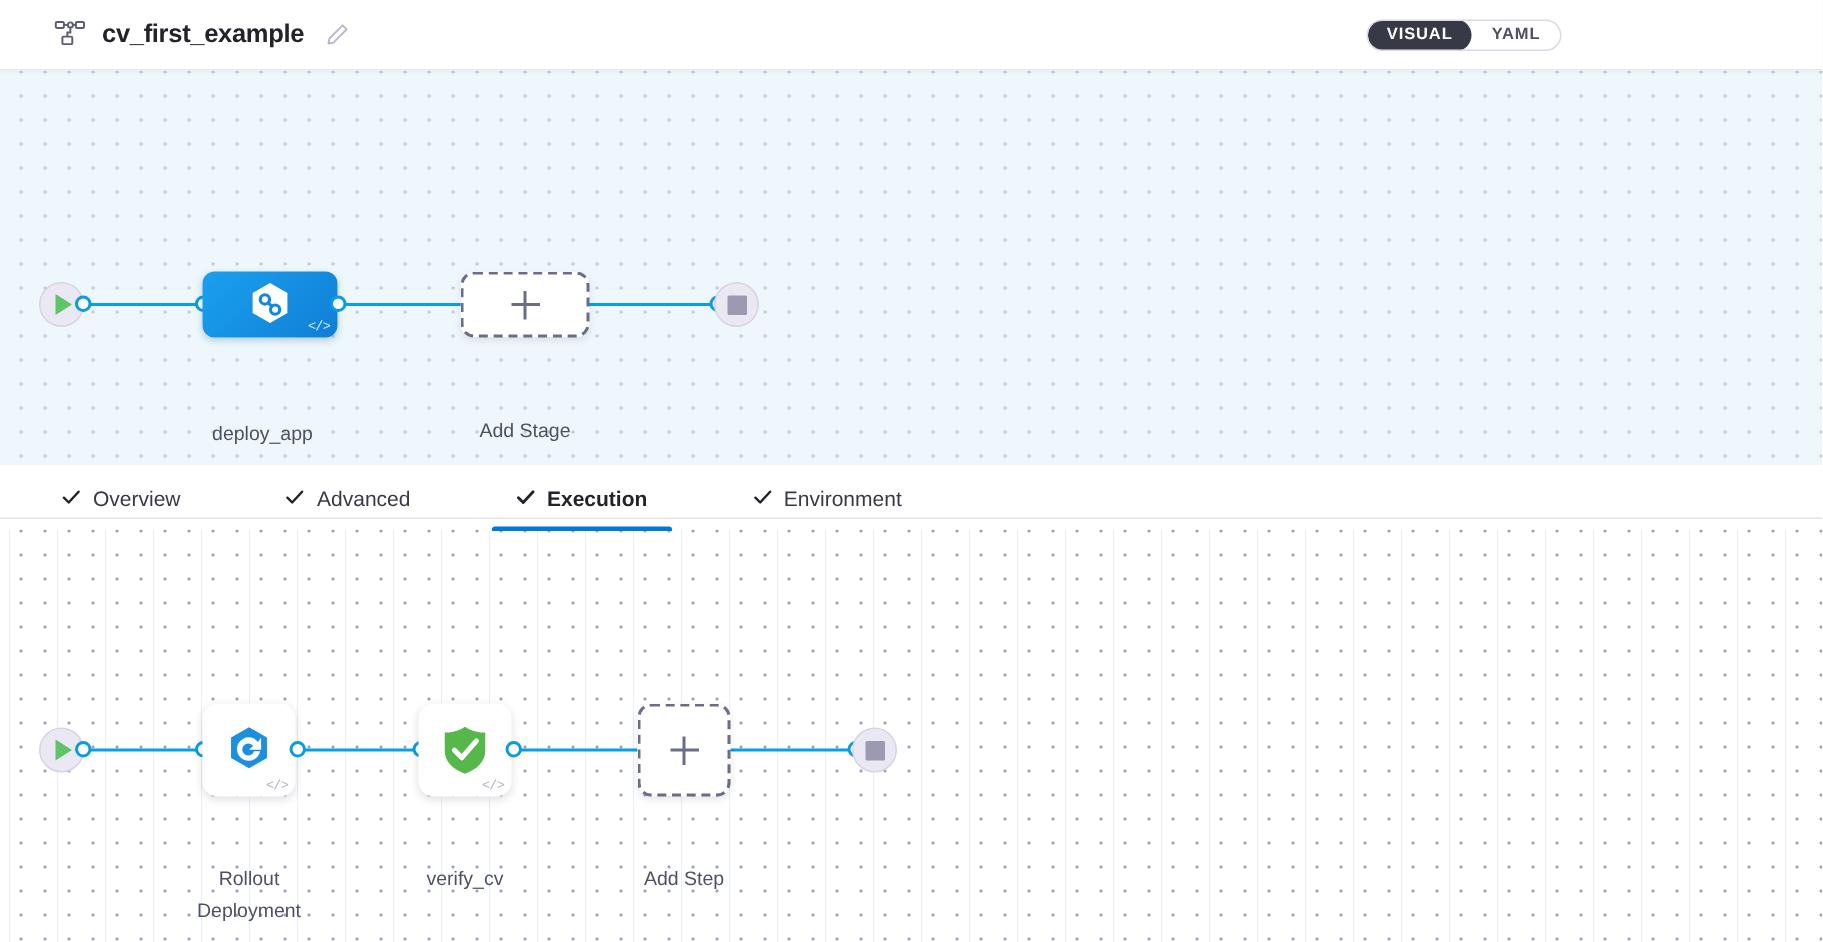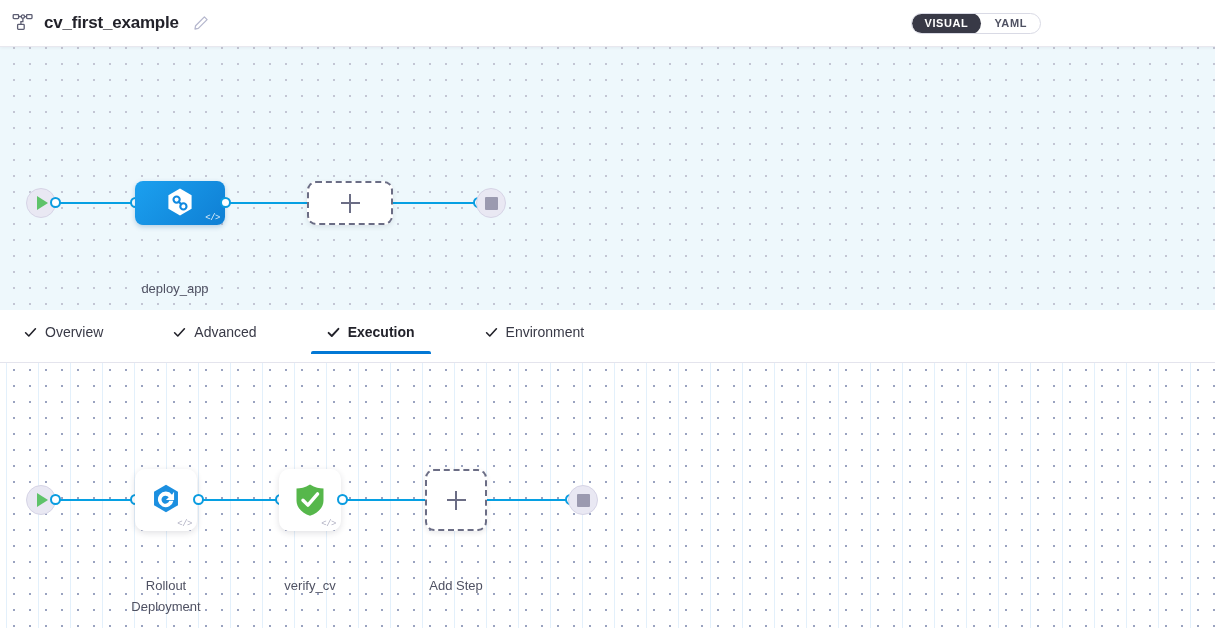--- a/index.html
+++ b/index.html
@@ -29,21 +29,21 @@
     background: #ffffff;
     border-bottom: 1px solid #e8e8ef;
     box-shadow: 0 1px 3px rgba(40,41,61,0.06);
     display: flex;
     align-items: center;
     z-index: 20;
   }
   .header-left {
     display: flex;
     align-items: center;
-    padding-left: 12px;
+    padding-left: 36px;
     gap: 10px;
   }
   .pipeline-icon { width: 22px; height: 22px; display: block; flex: none; }
   .pipeline-title {
     font-size: 17px;
     font-weight: bold;
     color: #22222a;
     letter-spacing: -0.2px;
     white-space: nowrap;
   }
@@ -107,26 +107,26 @@
       linear-gradient(to right, #e3f0fb 1px, transparent 1px);
     background-size: 16px 16px, 32px 100%;
     background-position: 6px 9px, 6px 0;
   }
 
   
   .tabbar {
     position: absolute;
     left: 0; top: 310px;
     width: 1215px;
-    height: 53px;
+    height: 36px;
     background: #ffffff;
     border-bottom: 1px solid #e4e4ed;
     display: flex;
     align-items: stretch;
-    padding-left: 8px;
+    padding-left: 25px;
     z-index: 15;
   }
   .tab {
     display: flex;
     align-items: center;
     gap: 8px;
     padding: 0 16px;
     margin-right: 38px;
     cursor: pointer;
     position: relative;
@@ -325,20 +325,21 @@
           </g>
         </svg>
         <span class="code-badge">&lt;/&gt;</span>
       </div>
       <div class="port" style="left:220px; top:150px;"></div>
       <div class="node-label" style="left:100px; top:195px; width:150px;">deploy_app</div>
 
       <div class="add-box" style="left:307px; top:134px; width:86px; height:44px;">
         <span class="plus-glyph"></span>
       </div>
+      <div class="node-label" style="left:275px; top:193px; width:150px;">Add Stage</div>
 
       <div class="port" style="left:473px; top:150px;"></div>
       <div class="terminal" style="left:476px; top:141px;">
         <span class="stop-sq"></span>
       </div>
 
     </div>
   </div>
 
   <div class="tabbar">

